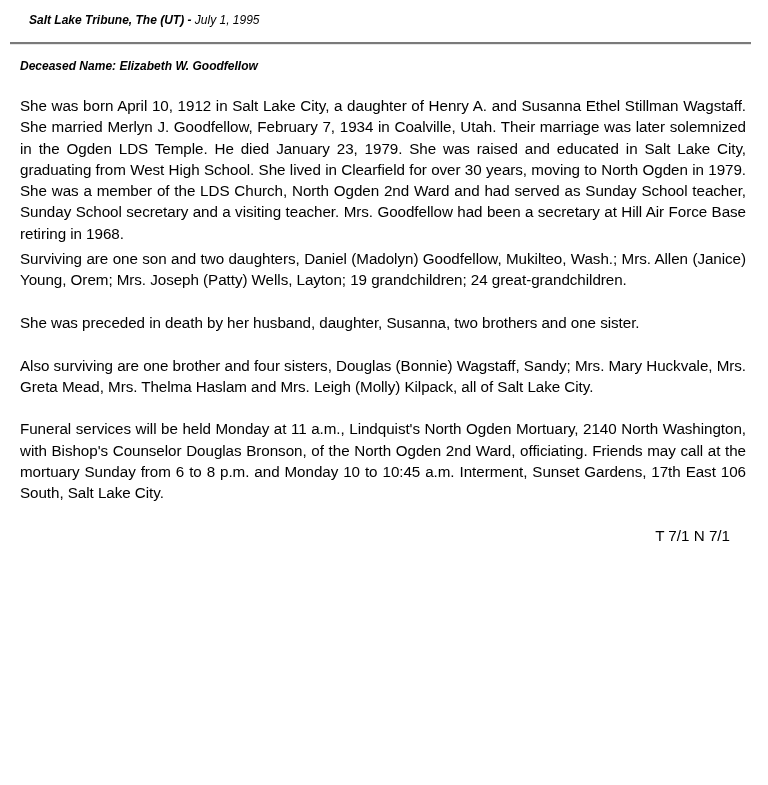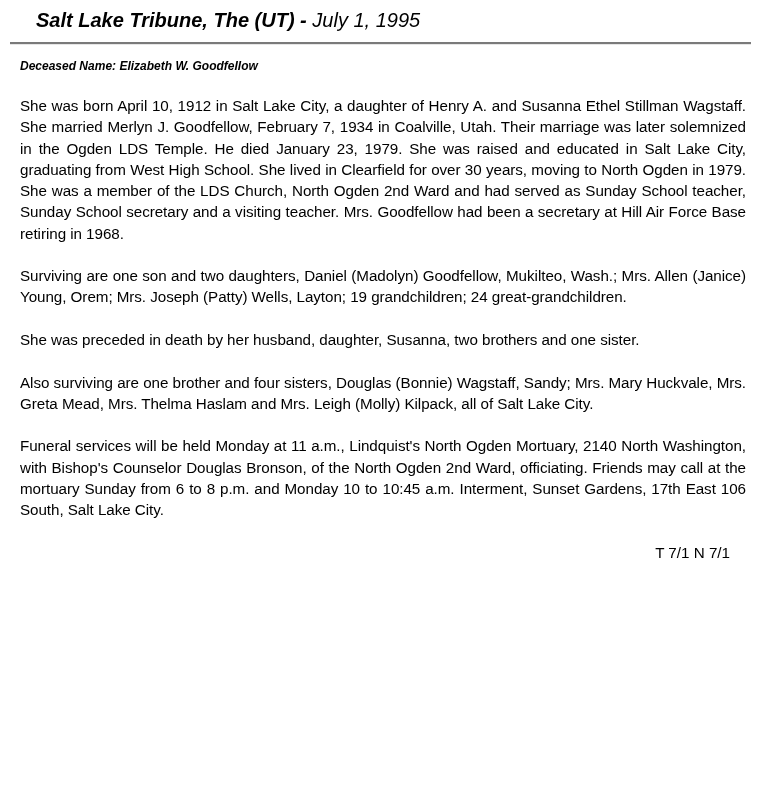--- a/index.html
+++ b/index.html
@@ -16,23 +16,23 @@
       color: #000000;
     }
     .page {
       position: absolute;
       left: 0;
       top: 0;
       width: 768px;
     }
     .source-line {
       position: absolute;
-      left: 36px;
+      left: 29px;
       top: 10px;
-      font-size: 20px;
+      font-size: 12px;
       font-style: italic;
       line-height: 20px;
       white-space: nowrap;
     }
     .source-line .pub {
       font-weight: bold;
     }
     .rule {
       position: absolute;
       left: 10px;
@@ -58,21 +58,21 @@
       top: 95px;
       width: 726px;
     }
     .para {
       font-size: 15.2px;
       line-height: 21.3px;
       text-align: justify;
       margin: 0 0 21.3px 0;
       letter-spacing: -0.05px;
     }
-    .para.p2 { margin-bottom: 21px; }
+    .para.p2 { margin-bottom: 4px; }
     .codes {
       font-size: 15.2px;
       line-height: 21px;
       margin: 16px;
       text-align: right;
     }
   </style>
 </head>
 <body>
 

